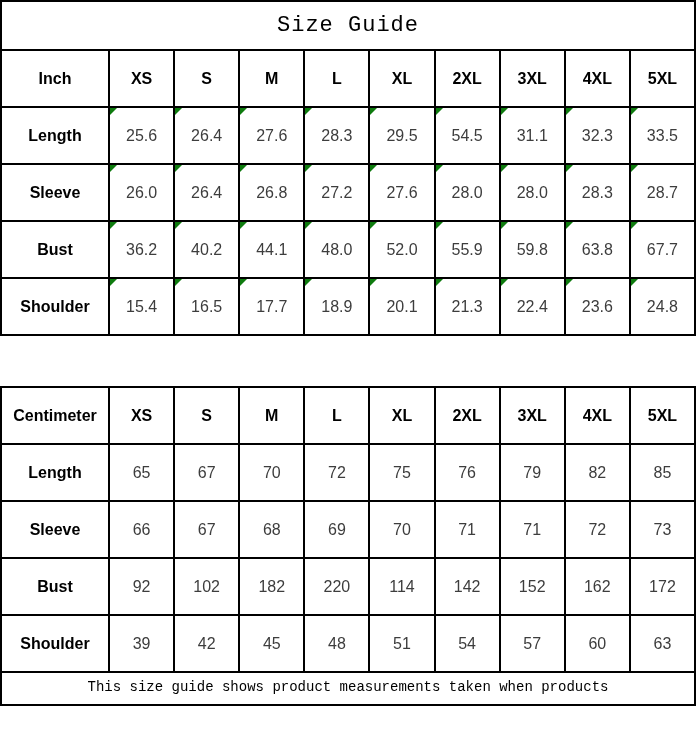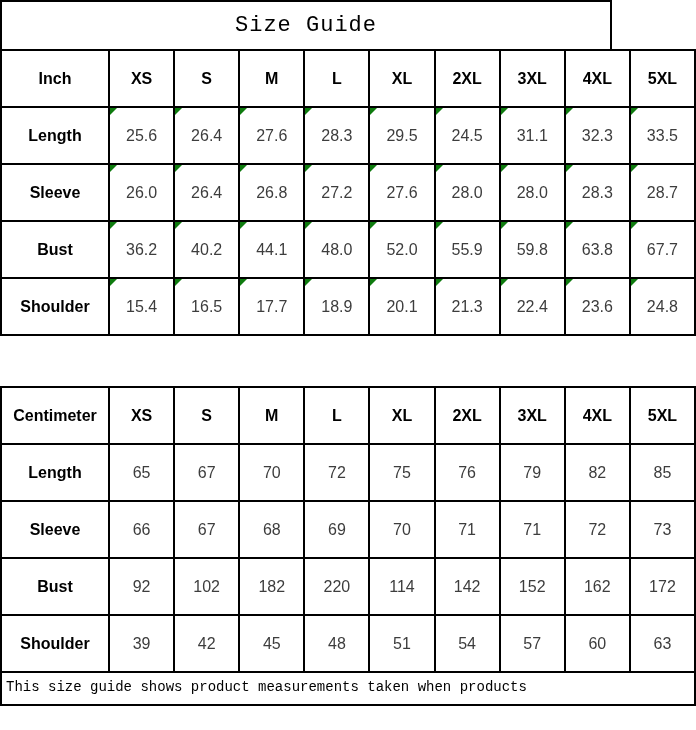--- a/index.html
+++ b/index.html
@@ -13,21 +13,21 @@
   html, body { margin: 0; padding: 0; background: var(--background); }
   body { width: 696px; height: 730px; overflow: hidden; }
 
   .sheet {
     width: 696px;
     font-family: "Liberation Sans", sans-serif;
     color: var(--header-text);
   }
 
   .title-box {
-    width: 612px;
+    width: 696px;
     height: 51px;
     border: 2px solid var(--border);
     display: flex;
     align-items: center;
     justify-content: center;
     font-family: "Liberation Mono", monospace;
     font-size: 22px;
     letter-spacing: 1px;
     color: #000;
   }
@@ -70,20 +70,21 @@
     border-right: 7px solid transparent;
   }
 
   .gap { height: 52px; background: var(--background); }
 
   .footer-box {
     width: 696px;
     margin-top: -2px;
     border: 2px solid var(--border);
     padding: 5px 4px 7px 4px;
+    text-align: center;
     font-family: "Liberation Mono", monospace;
     font-size: 14px;
     line-height: 19px;
     color: #000;
   }
 </style>
 </head>
 <body>
 
 <div class="sheet">
@@ -110,21 +111,21 @@
           <td class="hdr"><span>4XL</span></td>
           <td class="hdr"><span>5XL</span></td>
         </tr>
         <tr>
           <td class="hdr"><span>Length</span></td>
           <td class="val"><span>25.6</span><span class="tri"></span></td>
           <td class="val"><span>26.4</span><span class="tri"></span></td>
           <td class="val"><span>27.6</span><span class="tri"></span></td>
           <td class="val"><span>28.3</span><span class="tri"></span></td>
           <td class="val"><span>29.5</span><span class="tri"></span></td>
-          <td class="val"><span>24.5</span><span class="tri"></span></td>
+          <td class="val"><span>54.5</span><span class="tri"></span></td>
           <td class="val"><span>31.1</span><span class="tri"></span></td>
           <td class="val"><span>32.3</span><span class="tri"></span></td>
           <td class="val"><span>33.5</span><span class="tri"></span></td>
         </tr>
         <tr>
           <td class="hdr"><span>Sleeve</span></td>
           <td class="val"><span>26.0</span><span class="tri"></span></td>
           <td class="val"><span>26.4</span><span class="tri"></span></td>
           <td class="val"><span>26.8</span><span class="tri"></span></td>
           <td class="val"><span>27.2</span><span class="tri"></span></td>

